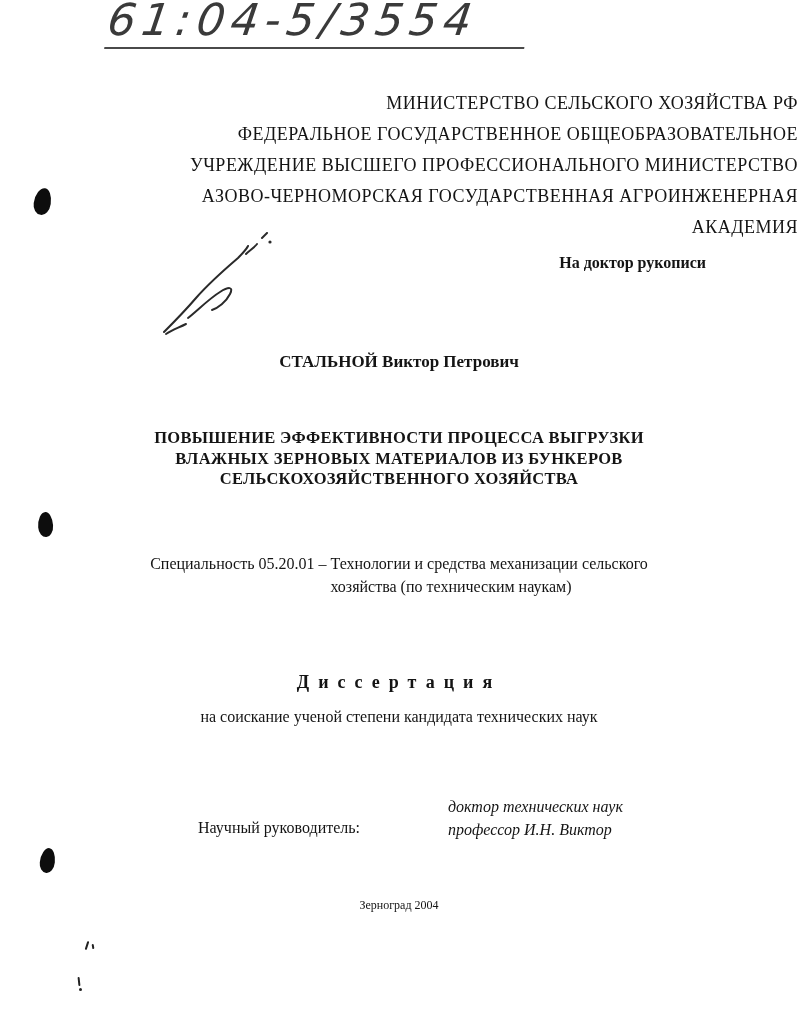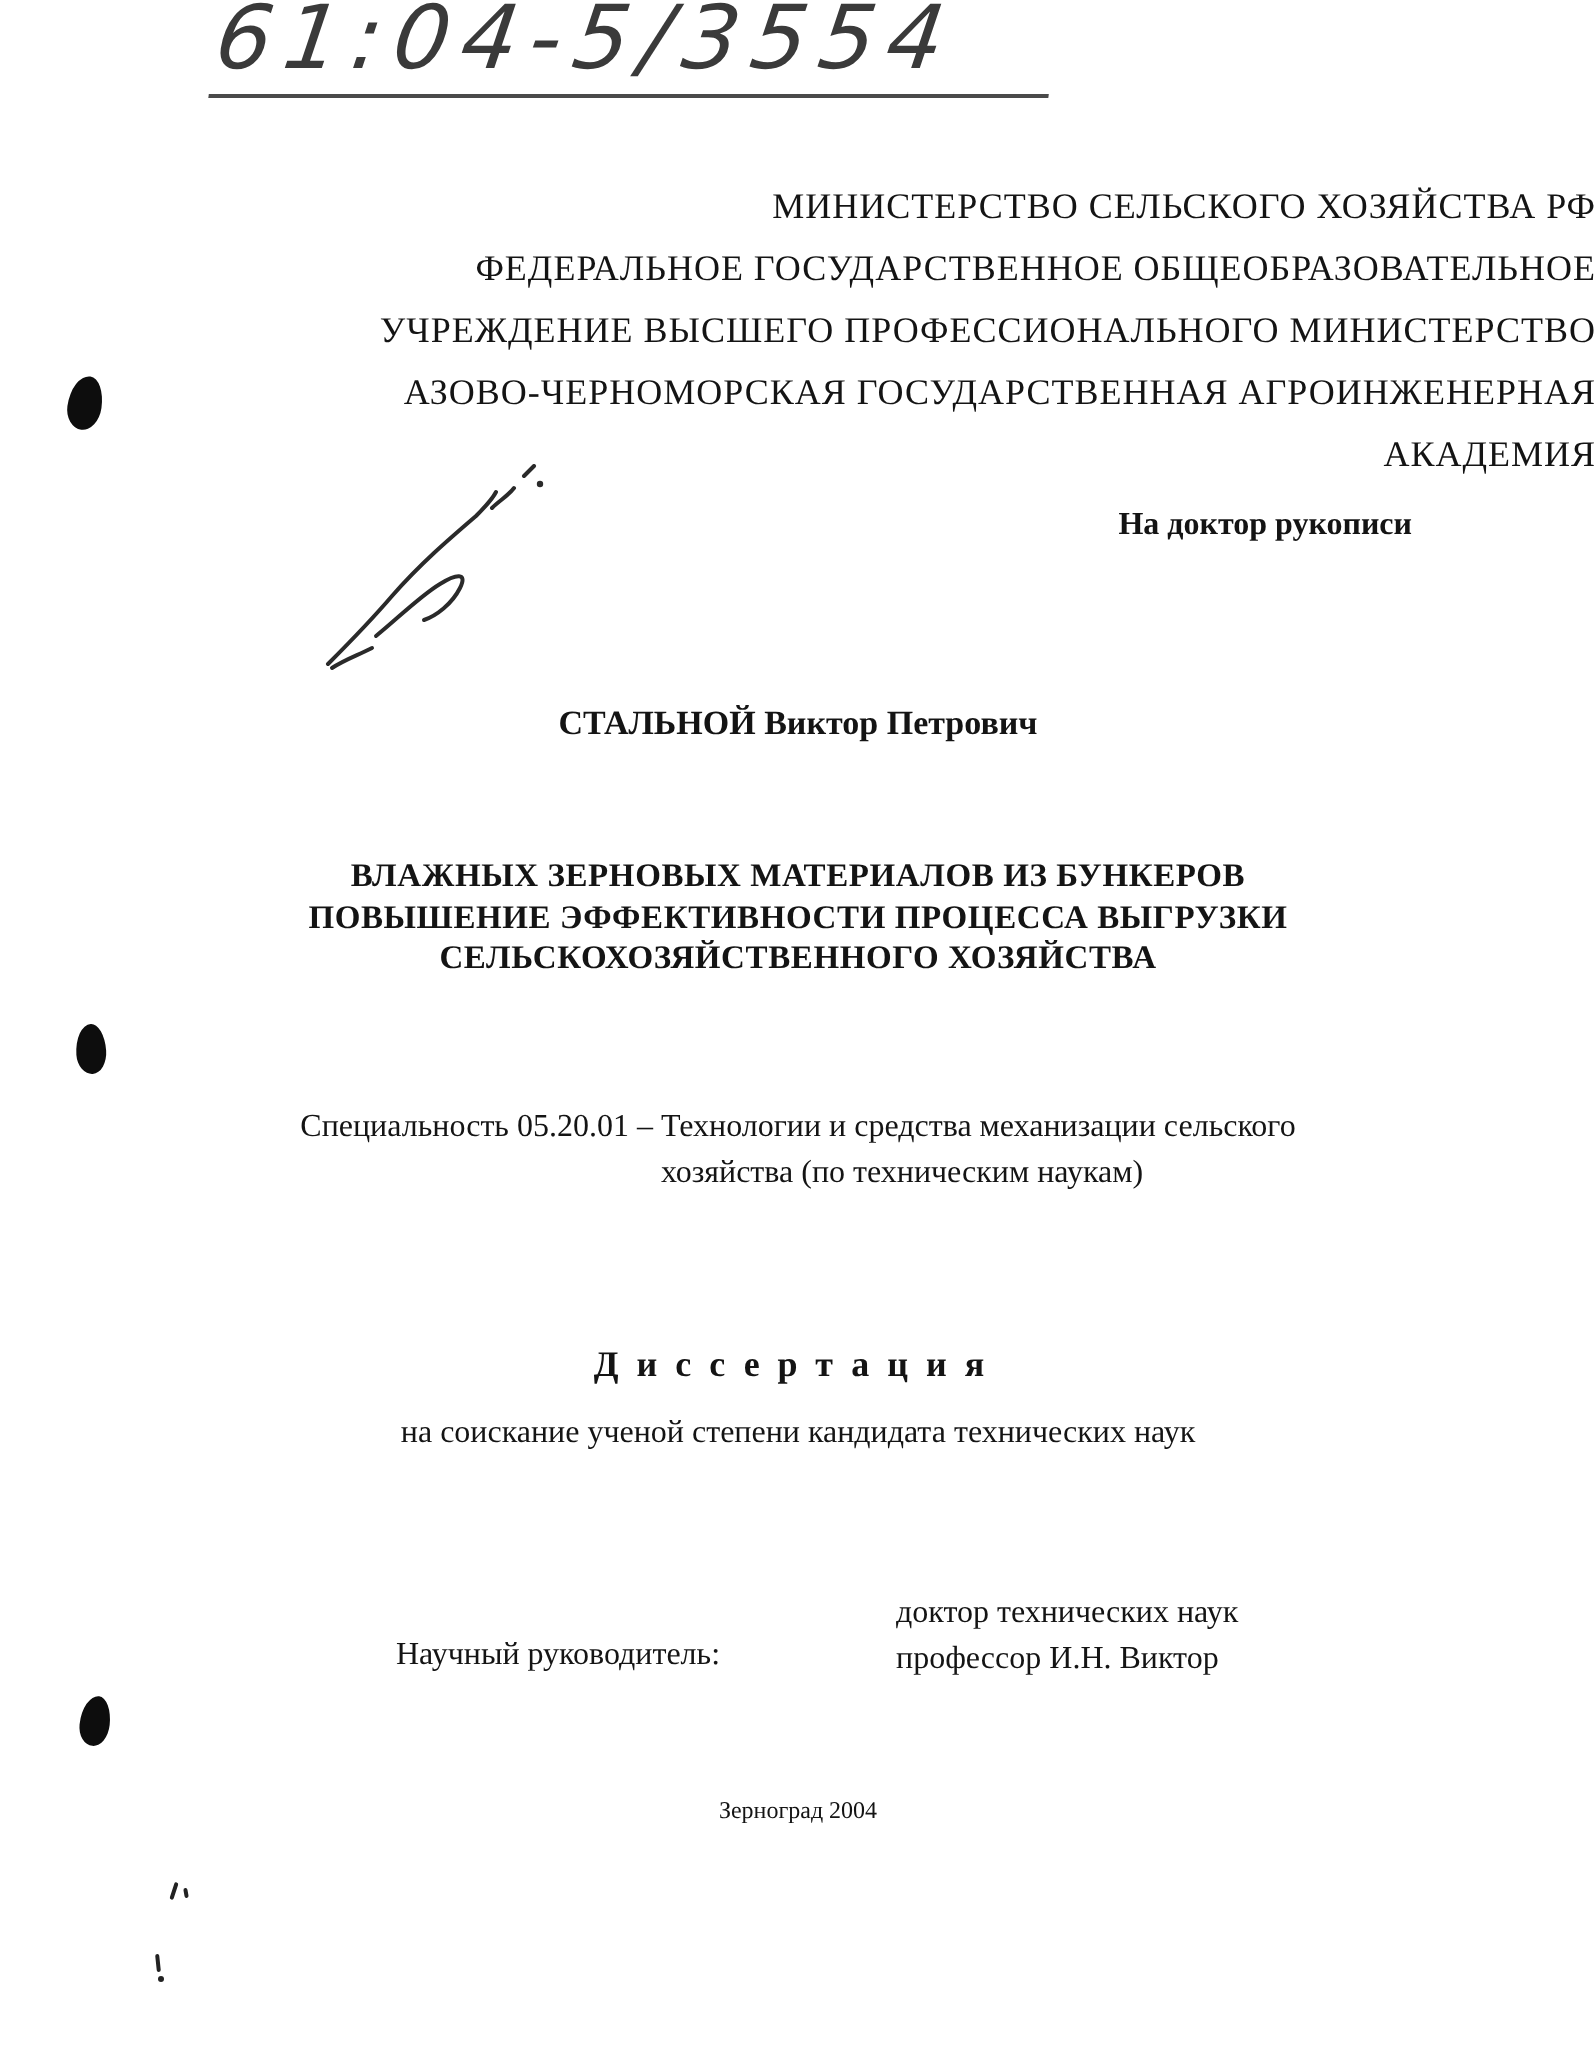--- a/index.html
+++ b/index.html
@@ -61,21 +61,21 @@
     position:absolute;top:708px;left:0;width:100%;
     text-align:center;font-size:16px;
   }
   .supervisor-label{
     position:absolute;top:795px;left:198px;
     font-size:16px;
     margin-top:24px;
   }
   .supervisor-info{
     position:absolute;top:795px;left:448px;
-    font-size:16px;line-height:23px;
+    font-size:16px;line-height:23px;font-style:italic;
   }
   .place-year{
     position:absolute;top:898px;left:0;width:100%;
     text-align:center;font-size:12px;
   }
   
   .blob{
     position:absolute;background:#0d0d0d;border-radius:55% 45% 50% 50%/60% 55% 45% 40%;
   }
   .blob1{left:34px;top:188px;width:17px;height:27px;transform:rotate(8deg);}
@@ -113,22 +113,22 @@
       <path d="M8,102 C 14,98 20,96 28,92"></path>
       <path d="M88,22 C 92,18 96,16 99,12"></path>
       <path d="M104,6 l 5,-5"></path>
       <circle cx="112" cy="10" r="1.6" fill="#2a2a2a" stroke="none"></circle>
     </g>
   </svg>
 
   <div class="author">СТАЛЬНОЙ Виктор Петрович</div>
 
   <div class="title-block">
+    <div>ПОВЫШЕНИЕ ЭФФЕКТИВНОСТИ ПРОЦЕССА ВЫГРУЗКИ</div>
     <div>ВЛАЖНЫХ ЗЕРНОВЫХ МАТЕРИАЛОВ ИЗ БУНКЕРОВ</div>
-    <div>ПОВЫШЕНИЕ ЭФФЕКТИВНОСТИ ПРОЦЕССА ВЫГРУЗКИ</div>
     <div>СЕЛЬСКОХОЗЯЙСТВЕННОГО ХОЗЯЙСТВА</div>
   </div>
 
   <div class="specialty">
     <div>Специальность 05.20.01 – Технологии и средства механизации сельского</div>
     <div class="line2">хозяйства (по техническим наукам)</div>
   </div>
 
   <div class="doc-type">Диссертация</div>
 

